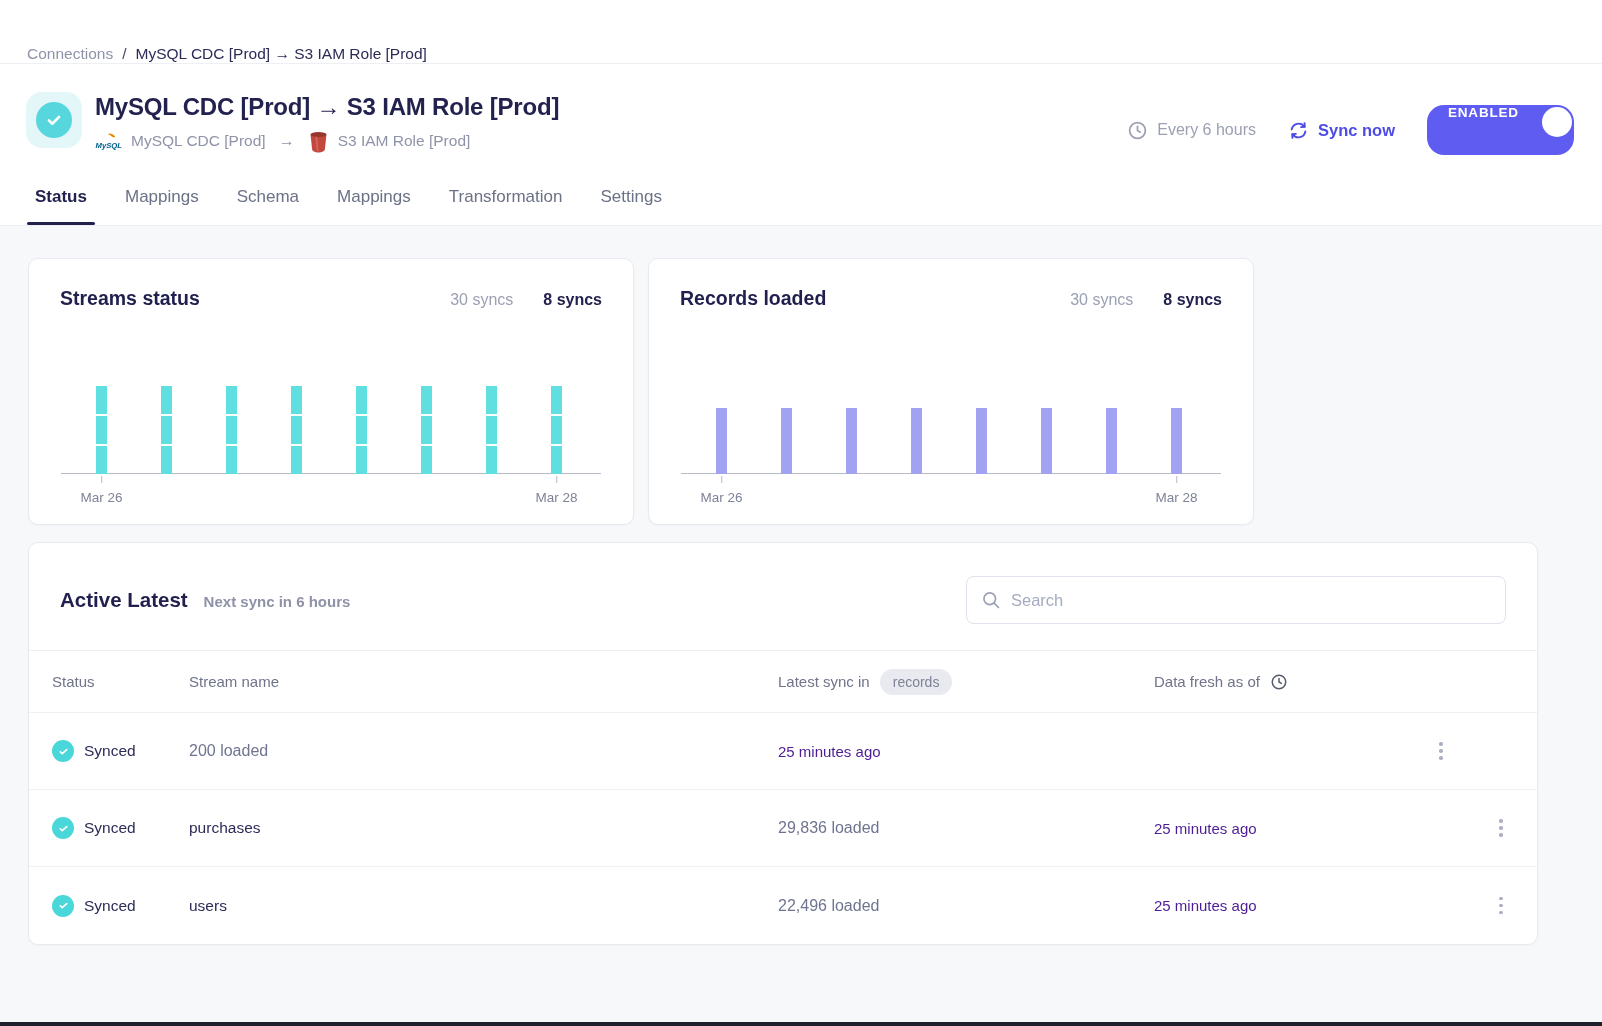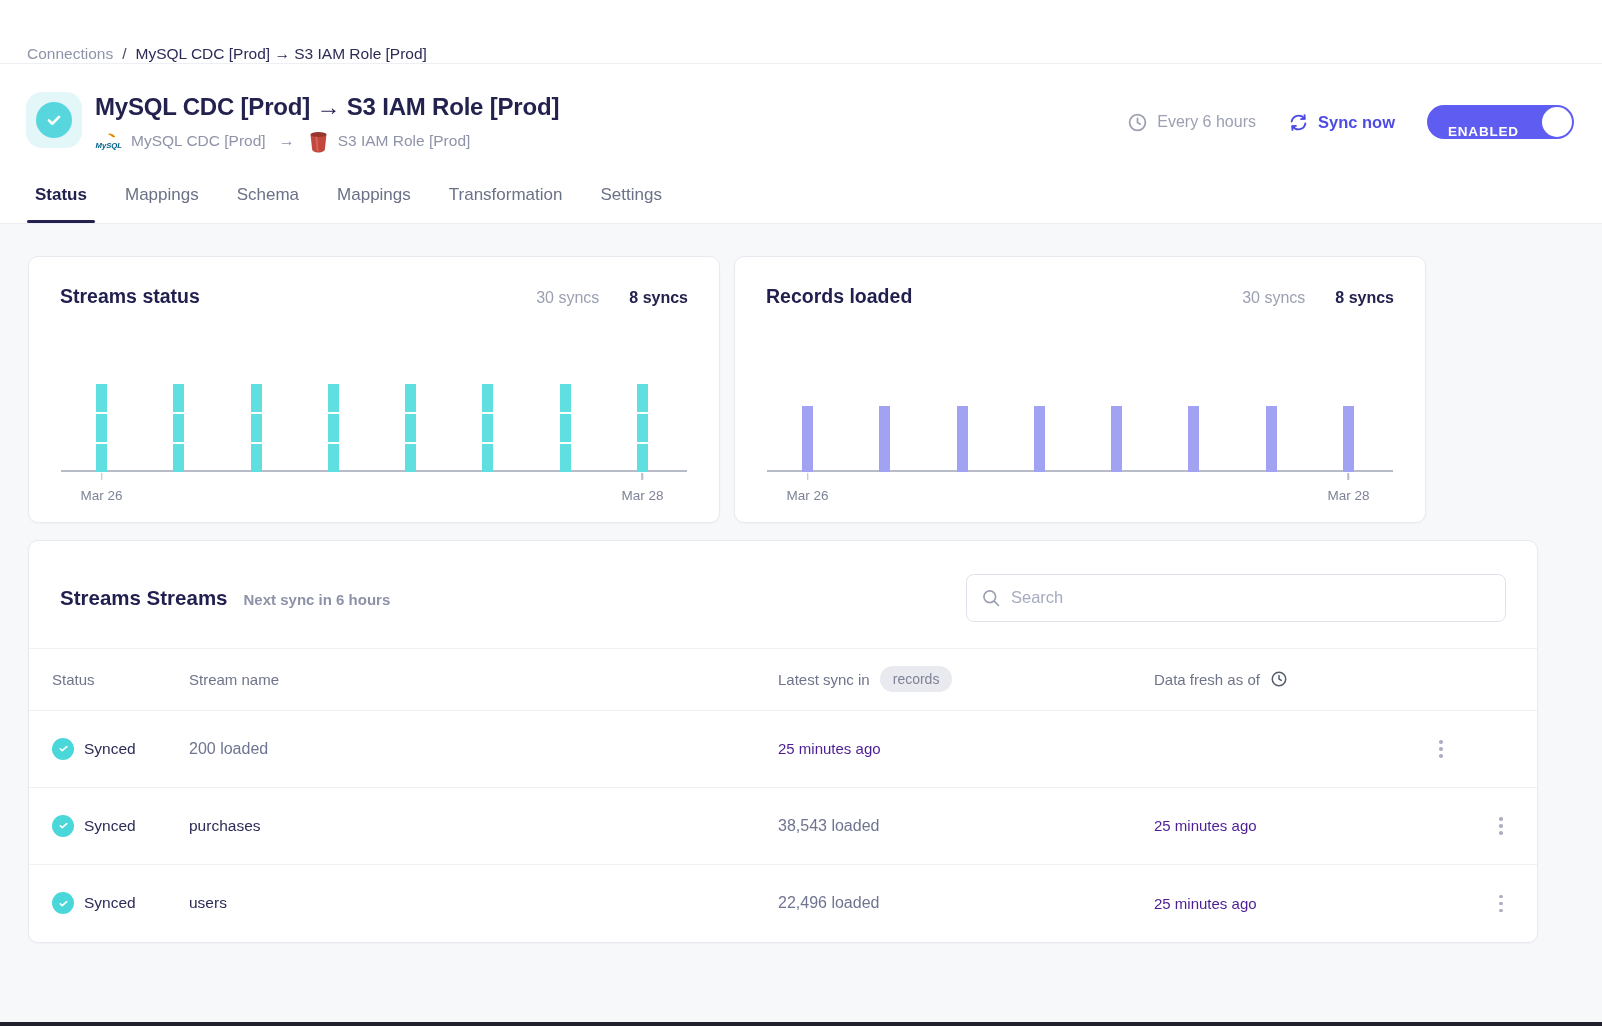--- a/index.html
+++ b/index.html
@@ -31,22 +31,22 @@
     display:flex; align-items:center; justify-content:center;
   }
   .conn-titles { margin-left:13px; flex:1; min-width:0; }
   .conn-title { font-size:24px; font-weight:700; color:#23224e; letter-spacing:-0.2px; line-height:1.2; margin-top:1px;}
   .conn-sub { display:flex; align-items:center; gap:9px; margin-top:8px; color:#8e93a8; font-size:15.5px; }
   .conn-sub .sub-arrow { color:#8e93a8; font-size:16px; margin:0 4px; }
   .conn-controls { display:flex; align-items:center; gap:32px; margin-top:13px; flex:none; }
   .schedule { display:flex; align-items:center; gap:9px; color:#9ba0b2; font-size:16px; }
   .sync-now { display:flex; align-items:center; gap:9px; color:#4d4be6; font-size:16.5px; font-weight:700; cursor:pointer; background:none; border:none; font-family:inherit;}
   .toggle {
-    width:147px; height:34px; border-radius:17px; background:#5f5cf2; border:none;
-    display:flex; align-items:flex-end; padding-left:21px; position:relative; cursor:pointer;
+    width:147px; height:50px; border-radius:17px; background:#5f5cf2; border:none;
+    display:flex; align-items:flex-start; padding-left:21px; position:relative; cursor:pointer;
   }
   .toggle-label { color:#fff; font-size:13.5px; font-weight:700; letter-spacing:0.8px; font-family:inherit; }
   .toggle-knob { position:absolute; right:2px; top:2px; width:30px; height:30px; border-radius:50%; background:#fff; }
 
   
   .tabs { display:flex; gap:38px; padding:0 0 0 35px; margin-top:24px; }
   .tab {
     background:none; border:none; font-family:inherit; font-size:17px; color:#6b7186;
     padding:8px 0 18px; position:relative; cursor:pointer;
   }
@@ -56,21 +56,21 @@
     background:#23224e; border-radius:2px;
   }
 
   
   .main { padding:32px 28px 0; }
   .card {
     background:#fff; border:1px solid #e8eaf0; border-radius:10px;
     box-shadow:0 1px 2px rgba(30,30,60,0.03);
   }
   .charts-row { display:flex; gap:14px; }
-  .chart-card { width:692px; height:267px; padding:28px 31px 0; display:flex; flex-direction:column; }
+  .chart-card { width:606px; height:267px; padding:28px 31px 0; display:flex; flex-direction:column; }
   .card-head { display:flex; align-items:baseline; justify-content:space-between; }
   .card-title { font-size:19.5px; font-weight:700; color:#201f4e; }
   .syncs { display:flex; gap:30px; font-size:16px; }
   .syncs .muted { color:#9ba0b2; }
   .syncs .strong { color:#23224e; font-weight:700; }
 
   .chart { position:relative; flex:1; }
   .axis { position:absolute; left:1px; right:1px; bottom:50px; height:1.5px; background:#b8bcc9; }
   .bars {
     position:absolute; left:36px; right:40px; top:6px; bottom:50px;
@@ -336,21 +336,21 @@
               <div class="xlab">Mar 28</div>
             </div>
           </div>
       </div>
     </section>
   </div>
 
   <section class="card streams-card">
     <div class="streams-head">
       <div class="streams-title-group">
-        <h2 class="streams-title">Streams Streams</h2>
+        <h2 class="streams-title">Active Latest</h2>
         <span class="streams-subtitle">Next sync in 6 hours</span>
       </div>
       <div class="search-box">
         <span style="display:flex;">
           <svg width="20" height="20" viewBox="0 0 24 24" fill="none">
             <circle cx="10.5" cy="10.5" r="7" stroke="#9aa0b2" stroke-width="2"></circle>
             <path d="M15.8 15.8L21 21" stroke="#9aa0b2" stroke-width="2" stroke-linecap="round"></path>
           </svg>
         </span>
         <input type="text" placeholder="Search" style="">
@@ -398,21 +398,21 @@
   <div class="stream-grid stream-row">
     <div class="status-cell">
       <span class="small-check">
         <svg width="13" height="13" viewBox="0 0 24 24" fill="none">
           <path d="M6 12.5l3.6 3.6L18 8.6" stroke="#ffffff" stroke-width="3" stroke-linecap="round" stroke-linejoin="round"></path>
         </svg>
       </span>
       <span>Synced</span>
     </div>
     <div class="stream-name">purchases</div>
-    <div class="records-cell">38,543 loaded</div>
+    <div class="records-cell">29,836 loaded</div>
     <div class="fresh-cell">25 minutes ago</div>
     <button class="kebab-btn">
             <span></span>
             <span></span>
             <span></span>
           </button>
   </div>
 
   <div class="stream-grid stream-row">
     <div class="status-cell">

